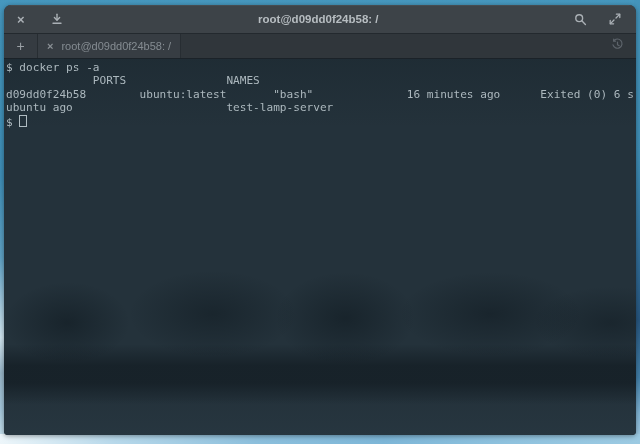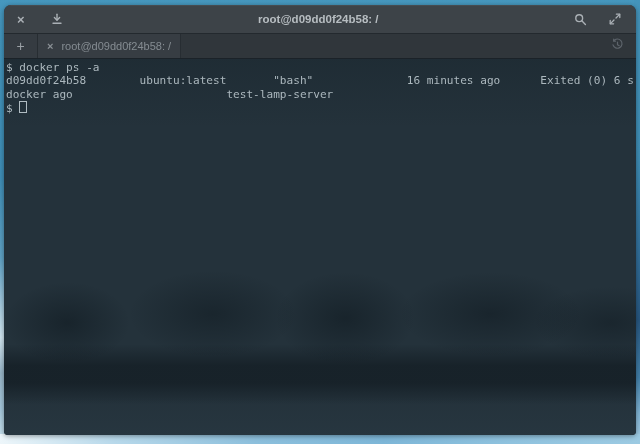--- a/index.html
+++ b/index.html
@@ -145,19 +145,20 @@
           <path d="M2.7 1.2v1.9h1.9"></path>
           <path d="M6.5 4.2v2.5l1.7 1"></path>
         </svg>
       </span>
     </button>
   </div>
 
   <div class="terminal">
     <div class="screen">
       <div class="tline">$ docker ps -a</div>
+      <div class="tline">             PORTS               NAMES</div>
       <div class="tline">d09dd0f24b58        ubuntu:latest       "bash"              16 minutes ago      Exited (0) 6 s</div>
-      <div class="tline">docker ago                       test-lamp-server</div>
+      <div class="tline">ubuntu ago                       test-lamp-server</div>
       <div class="tline"><span>$ </span><span class="cursor"></span></div>
     </div>
   </div>
 
 </div>
 
 </body></html>

